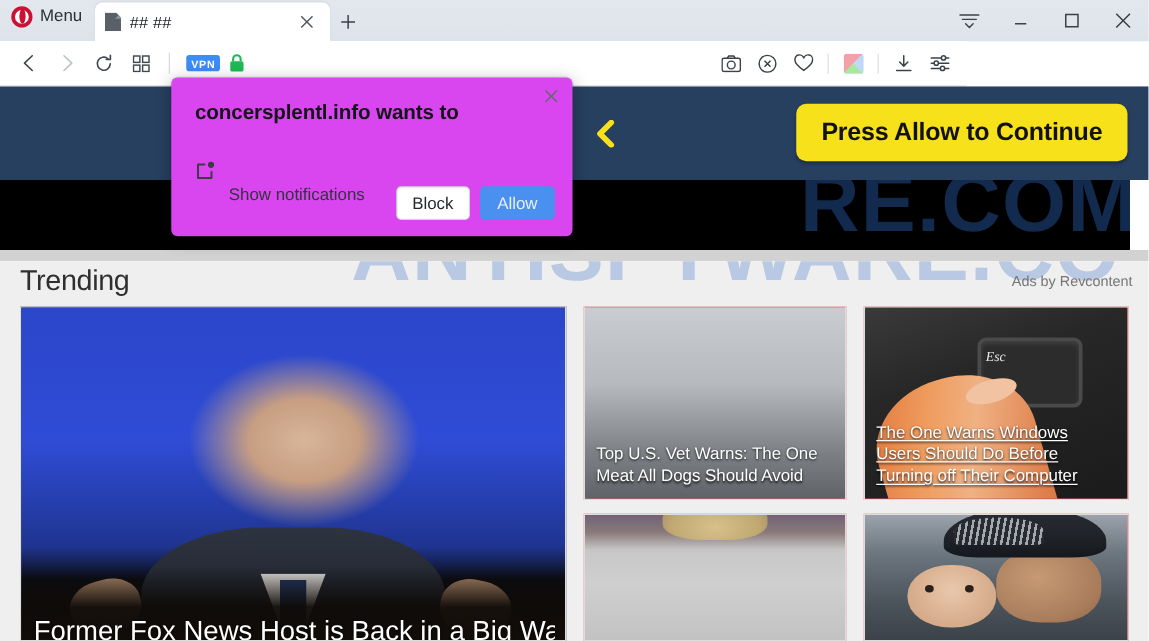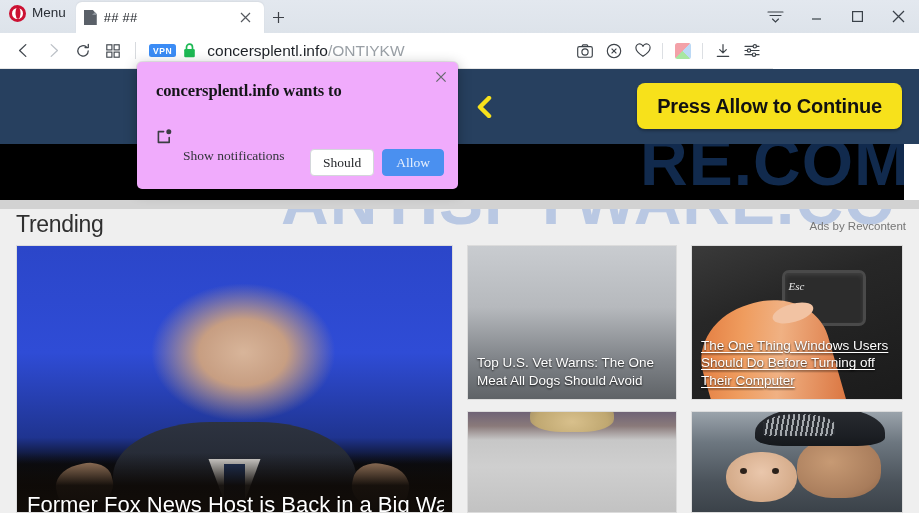--- a/index.html
+++ b/index.html
@@ -299,24 +299,23 @@
   .card-cap{
     position:absolute; left:9px; right:9px; bottom:9px;
     font-size:13.5px; line-height:1.32; color:#ffffff;
     text-shadow:0 1px 2px rgba(0,0,0,.9);
   }
   .card-cap.ul{ text-decoration:underline; text-underline-offset:2px; }
 
   
   .perm-dialog{
     position:absolute; left:137px; top:62px; width:321px; height:127px;
-    background:#f0abfc; border-radius:5px;
+    background:#d946ef; border-radius:5px;
     box-shadow:0 3px 14px rgba(0,0,0,.30), 0 0 0 1px rgba(0,0,0,.07);
     z-index:50;
-    font-family:Liberation Serif, serif;
   }
   .perm-close{
     position:absolute; right:6px; top:4px; width:22px; height:22px;
     display:flex;align-items:center;justify-content:center;color:#66696e;
   }
   .perm-title{
     position:absolute; left:19px; top:19px;
     font-size:16.5px; font-weight:bold; color:#141518;
     letter-spacing:-.1px;
   }
@@ -424,23 +423,20 @@
       </svg>
     </div>
     <div class="vsep"></div>
     <span class="vpn-badge">VPN</span>
     <span class="lock-ico">
       <svg width="13" height="15" viewBox="0 0 13 15" aria-hidden="true">
         <rect x="1.2" y="6" width="10.6" height="8.2" rx="1.3" fill="#1db954"></rect>
         <path d="M3.5 6 V4.2 a3 3 0 0 1 6 0 V6" stroke="#1db954" stroke-width="1.7" fill="none"></path>
       </svg>
     </span>
-    <div class="url-wrap">
-      <span>concersplentl.info</span><span class="url-path">/ONTIYKW</span>
-    </div>
 
     <div class="right-icons">
       <div class="ri">
         <svg width="16" height="14" viewBox="0 0 16 14" aria-hidden="true">
           <rect x="0.7" y="2.6" width="14.6" height="10.6" rx="1.6" stroke="currentColor" stroke-width="1.15" fill="none"></rect>
           <path d="M4.8 2.6 L6.0 0.8 H10.0 L11.2 2.6" stroke="currentColor" stroke-width="1.15" fill="none"></path>
           <circle cx="8" cy="8" r="3.1" stroke="currentColor" stroke-width="1.15" fill="none"></circle>
         </svg>
       </div>
       <div class="ri">
@@ -520,21 +516,21 @@
           <div class="card-cap">Top U.S. Vet Warns: The One Meat All Dogs Should Avoid</div>
         </div>
 
         <div class="card card-c2">
           <div class="img-esc">
             <div class="esc-key"></div>
             <div class="esc-label">Esc</div>
             <div class="finger"></div>
             <div class="finger-nail"></div>
           </div>
-          <div class="card-cap ul">The One Thing Windows Users Should Do Before Turning off Their Computer</div>
+          <div class="card-cap ul">The One Warns Windows Users Should Do Before Turning off Their Computer</div>
         </div>
 
         <div class="card card-c3">
           <div class="img-blonde">
             <div class="blonde-hair"></div>
           </div>
           <div class="card-cap"></div>
         </div>
 
         <div class="card card-c4">
@@ -563,18 +559,18 @@
     <div class="perm-row">
       <span class="notif-ico">
         <svg width="17" height="17" viewBox="0 0 17 17" aria-hidden="true">
           <path d="M13.2 9.6 V14.4 H2.4 V3.6 H7.6" stroke="#3a3d42" stroke-width="1.6" fill="none" stroke-linecap="round" stroke-linejoin="round"></path>
           <circle cx="12.8" cy="3.8" r="2.5" fill="#3a3d42"></circle>
         </svg>
       </span>
       <span class="perm-sub">Show notifications</span>
     </div>
     <div class="perm-btns">
-      <div class="btn-block">Should</div>
+      <div class="btn-block">Block</div>
       <div class="btn-allow">Allow</div>
     </div>
   </div>
 
 </div>
 
 </body></html>

